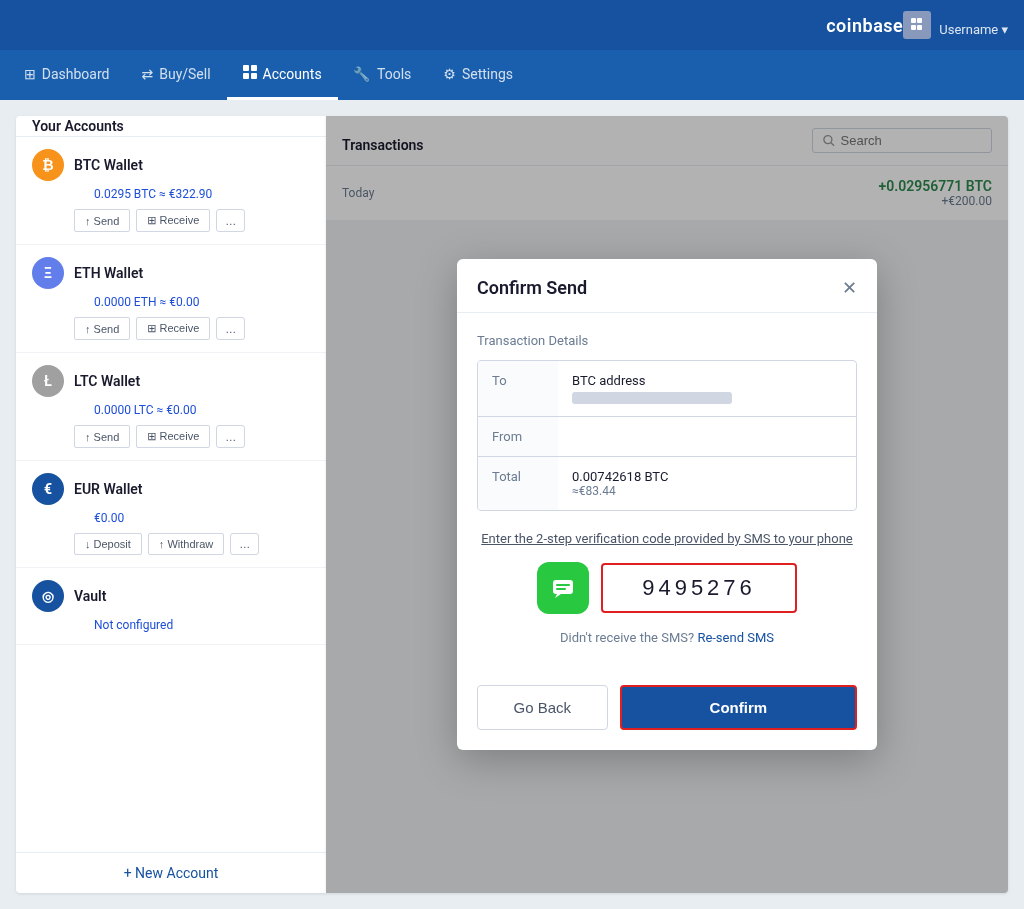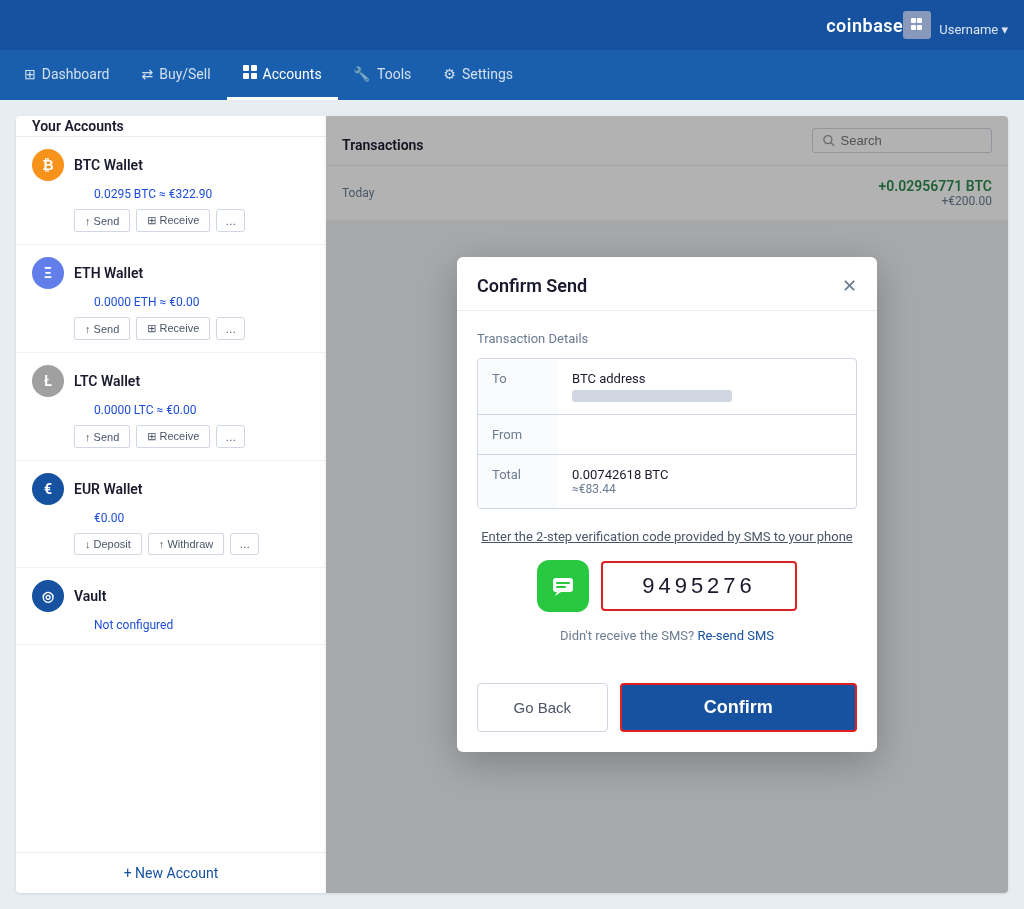--- a/index.html
+++ b/index.html
@@ -371,21 +371,21 @@
       color: #4a5568;
       cursor: pointer;
       font-weight: 500;
     }
     .confirm-btn {
       flex: 2;
       padding: 12px;
       background: #1652a0;
       border: 2px solid #e02020;
       border-radius: 4px;
-      font-size: 18px;
+      font-size: 15px;
       color: white;
       cursor: pointer;
       font-weight: 600;
     }
   </style>
 </head>
 <body>
 
 <div class="top-nav">
   <span class="nav-logo">coinbase</span>

